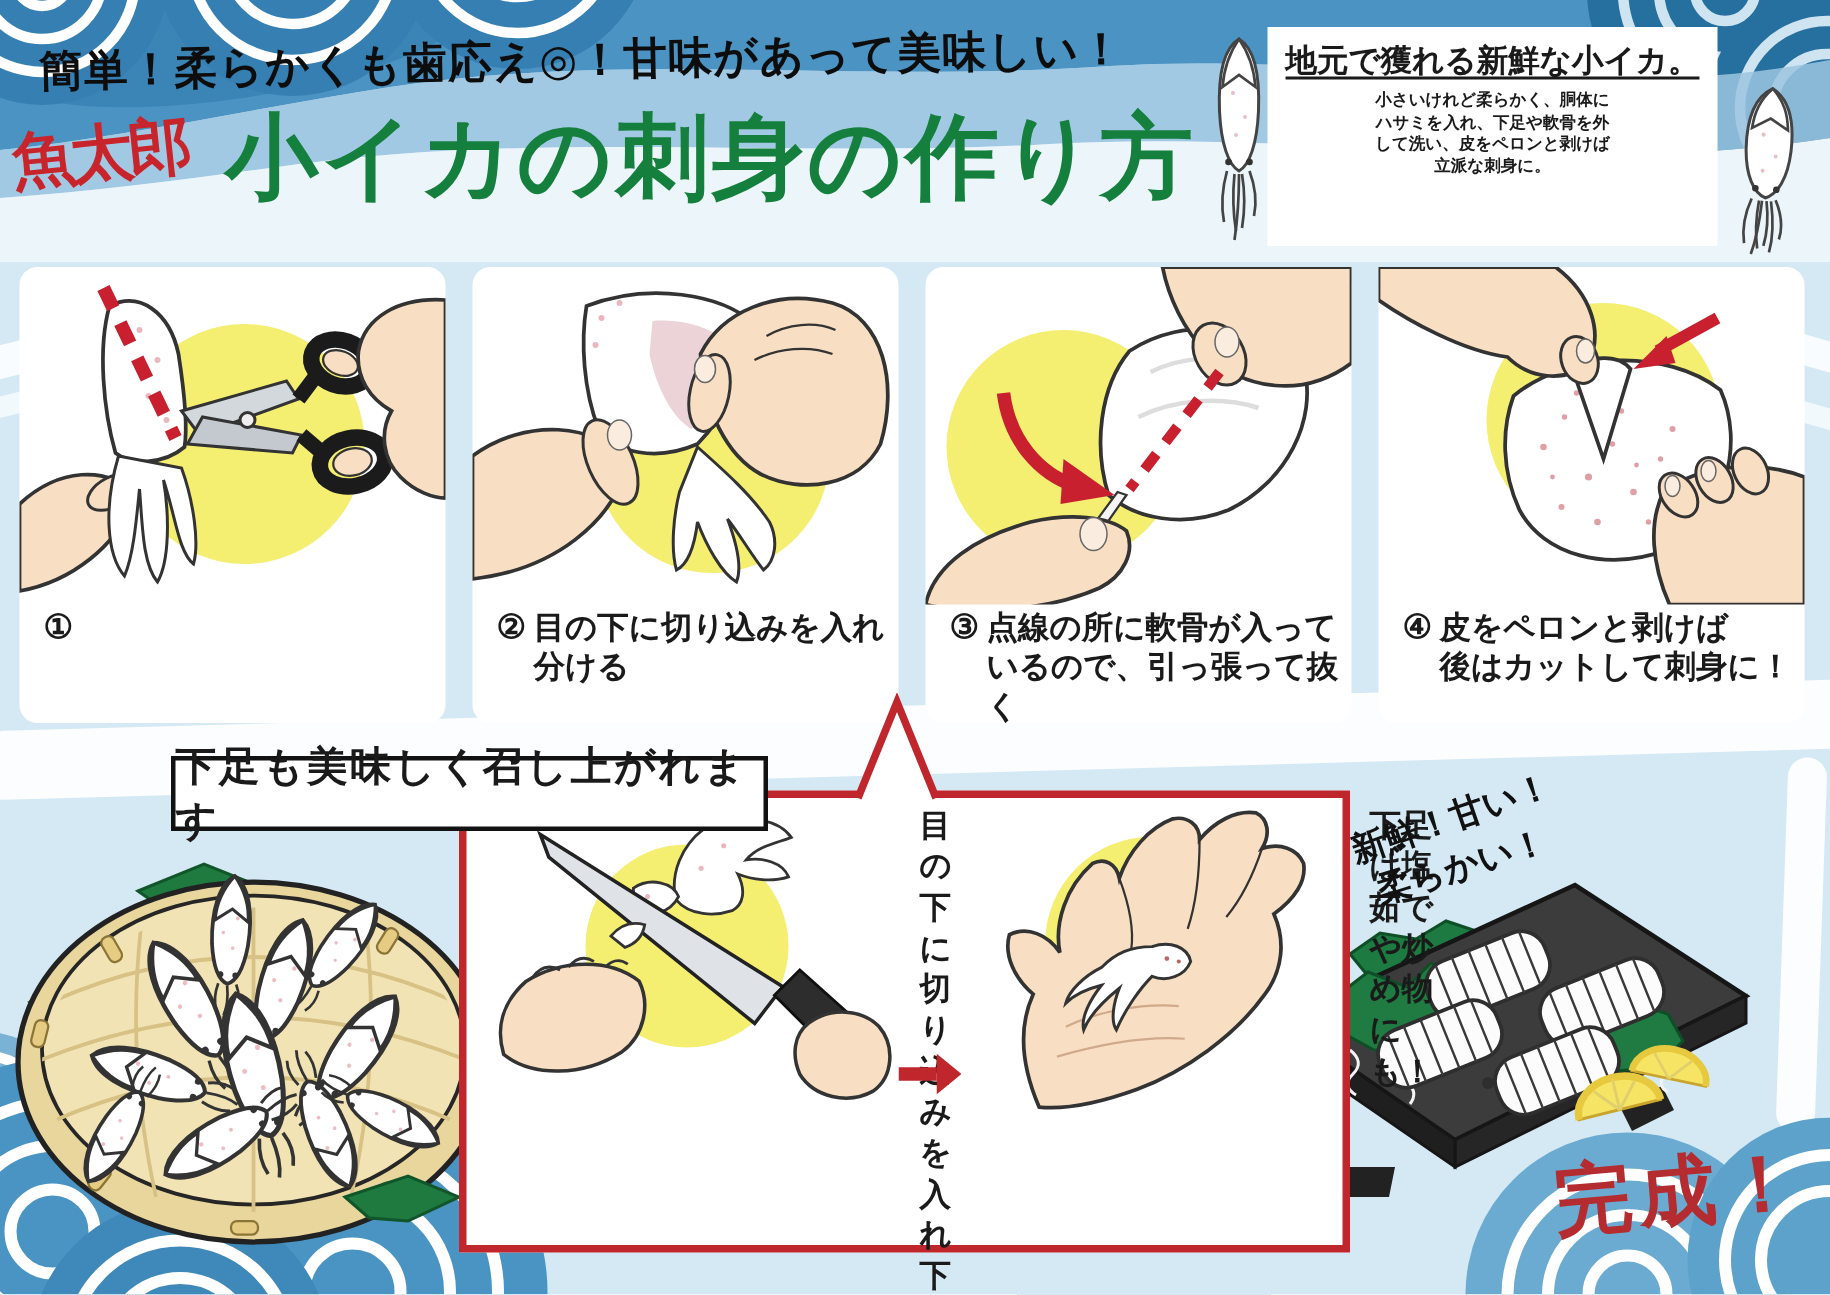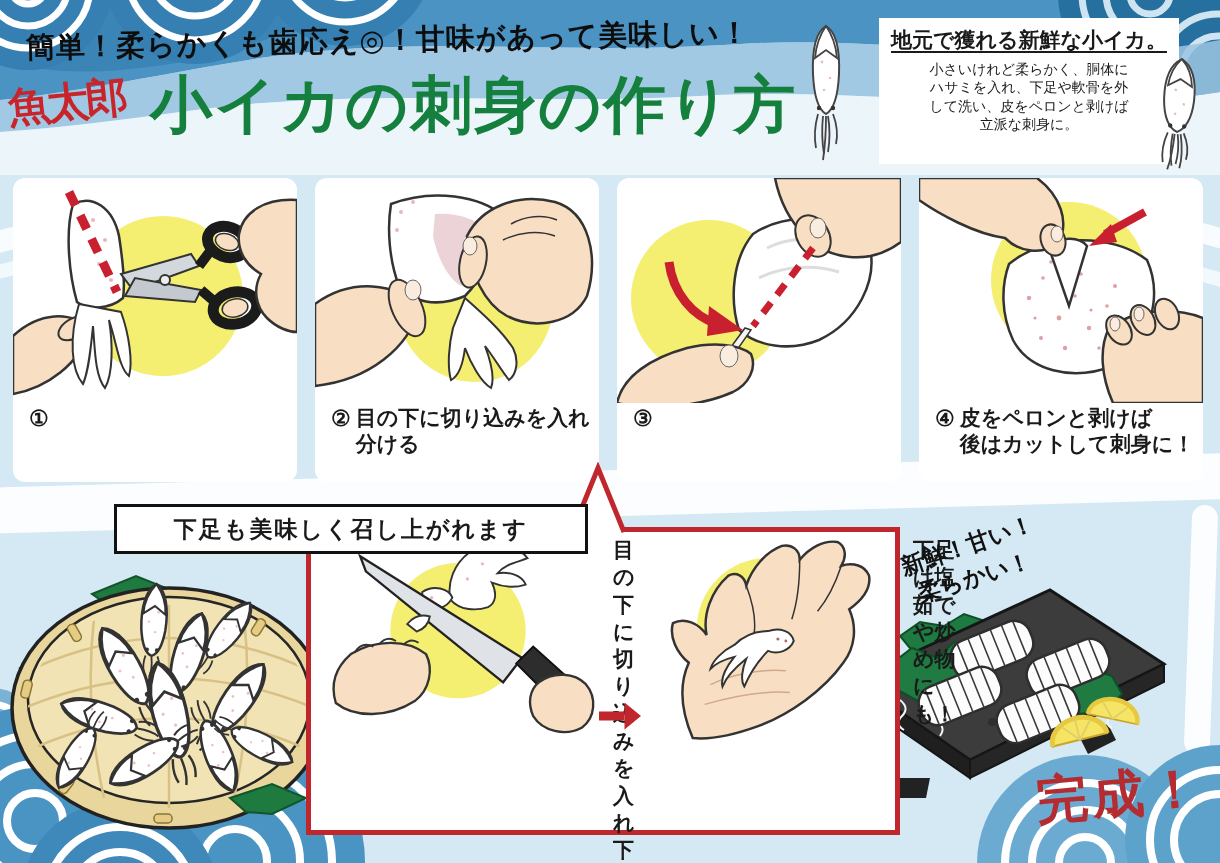--- a/index.html
+++ b/index.html
@@ -10,44 +10,44 @@
 
   
   .hdr-bg{left:0;top:0;width:1220px;height:175px;z-index:1;}
   .tagline{left:26px;top:20px;width:800px;font-size:29px;font-weight:bold;color:#0d0d0d;
            letter-spacing:1px;transform:rotate(-1.2deg);z-index:3;}
   .brand{left:8px;top:80px;width:150px;font-size:42px;font-weight:bold;color:#c8242b;
          transform:rotate(-6deg);letter-spacing:-3px;z-index:3;line-height:1;}
   .title{left:150px;top:68px;font-size:62px;font-weight:bold;color:#15803d;letter-spacing:2px;
          z-index:3;line-height:1.2;white-space:nowrap;}
   .info-box{left:845px;top:18px;width:300px;height:146px;background:#fff;z-index:4;
-            padding:8px 8px 0 8px;box-sizing:border-box;text-align:center;margin-left:34px;}
+            padding:8px 8px 0 8px;box-sizing:border-box;text-align:center;}
   .info-title{font-size:21px;font-weight:bold;text-decoration:underline;text-underline-offset:4px;
               white-space:nowrap;}
-  .info-body{font-size:14px;font-weight:normal;line-height:1.32;margin-top:6px;white-space:pre-line;}
+  .info-body{font-size:11px;font-weight:bold;line-height:1.32;margin-top:6px;white-space:pre-line;}
   .squid-l{left:800px;top:22px;width:52px;height:146px;z-index:3;}
   .squid-r{left:1148px;top:56px;width:60px;height:118px;z-index:5;transform:rotate(4deg);}
 
   
   .streak{position:absolute;background:#fff;border-radius:999px;z-index:0;}
   .fans-bl{left:0;top:686px;width:430px;height:177px;z-index:1;}
   .fans-br{left:935px;top:745px;width:285px;height:118px;z-index:1;}
 
   
   .panel{position:absolute;top:178px;width:284px;height:304px;background:#fff;border-radius:12px;
          z-index:2;display:flex;flex-direction:column;box-sizing:border-box;}
   .p1{left:13px;}.p2{left:315px;}.p3{left:617px;}.p4{left:919px;}
   .panel-ill{width:284px;height:225px;flex:none;}
   .panel-cap{display:flex;padding:2px 8px 0 16px;font-size:21px;font-weight:600;line-height:1.25;}
   .cap-num{flex:none;margin-right:5px;font-size:22px;}
   .cap-text{white-space:pre-line;}
 
   
-  .banner{left:114px;top:504px;width:474px;height:50px;background:#fff;border:3px solid #121212;
-          z-index:5;display:flex;align-items:center;justify-content:center;font-size:23px;
+  .banner{left:114px;top:504px;width:398px;height:50px;background:#fff;border:3px solid #121212;
+          z-index:5;display:flex;align-items:center;justify-content:center;font-size:27px;
           font-weight:bold;letter-spacing:2px;box-sizing:border-box;}
   .basket{left:4px;top:548px;width:332px;height:302px;z-index:2;}
   .redbox{left:306px;top:527px;width:594px;height:308px;background:#fff;border:5px solid #c0272d;
           z-index:3;box-sizing:border-box;display:flex;padding:4px 6px;}
   .pointer{left:566px;top:462px;width:64px;height:74px;z-index:4;}
   .substep{display:flex;flex-direction:row;}
   .ss1{width:282px;}.ss2{width:258px;}
   .ss-ill{flex:none;}
   .ss-cap{font-size:21px;font-weight:600;line-height:1.3;white-space:pre-line;padding-left:14px;}
   .flow-arrow{width:42px;display:flex;align-items:center;justify-content:center;margin-top:70px;}
@@ -222,20 +222,22 @@
       <g>
         <path d="M52,84 C56,116 76,138 100,146" fill="none" stroke="#c8202f" stroke-width="9"></path>
         <polygon points="92,128 126,152 90,158" fill="#c8202f"></polygon>
       </g>
       <polygon points="128,150 134,152 106,192 100,188" fill="#f4f4f4" stroke="#333" stroke-width="1.5"></polygon>
       <path d="M0,225 C6,198 34,180 70,170 C96,164 122,166 134,176 C140,190 132,206 116,214 C80,230 30,232 0,225 Z" fill="#f8dfc3" stroke="#333" stroke-width="2.5"></path>
       <ellipse cx="112" cy="178" rx="9" ry="11" fill="#fbece0" stroke="#666" stroke-width="1"></ellipse>
     </svg>
     <div class="panel-cap">
       <span class="cap-num">③</span>
+      <span class="cap-text">点線の所に軟骨が入って
+いるので、引っ張って抜く</span>
     </div>
   </div>
 
   <div class="panel p4">
     <svg class="panel-ill" viewBox="0 0 284 225">
       <circle cx="150" cy="102" r="78" fill="#f4ee71"></circle>
       <path d="M90,86 C126,56 192,54 228,82 C244,118 232,166 194,188 C152,204 110,192 94,162 C82,136 82,108 90,86 Z" fill="#fff" stroke="#333" stroke-width="2.5"></path>
       <g fill="#c5515c" opacity="0.55">
         <circle cx="110" cy="120" r="2.2"></circle>
           <circle cx="124" cy="100" r="1.8"></circle>

